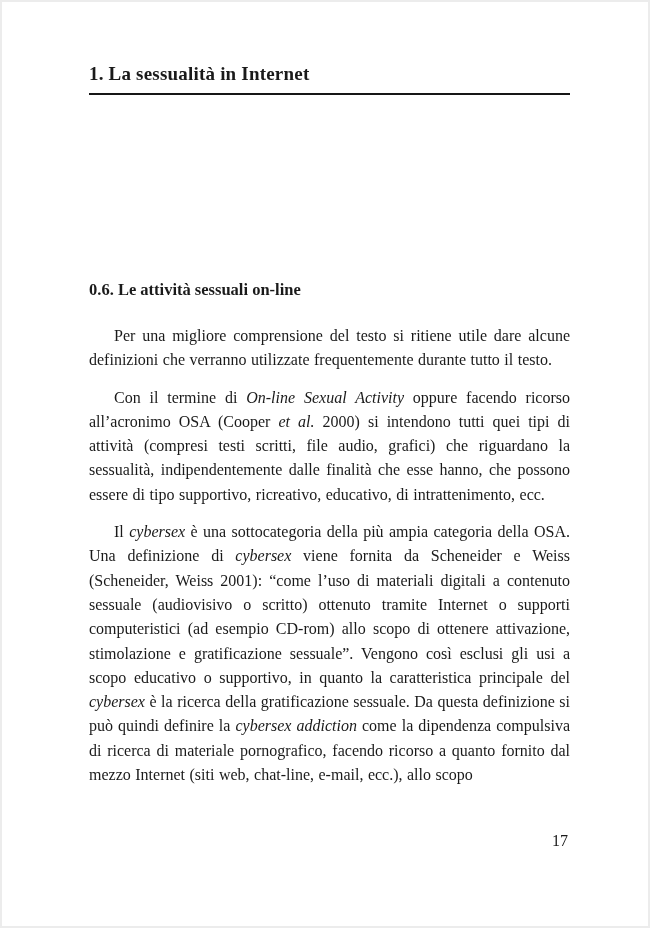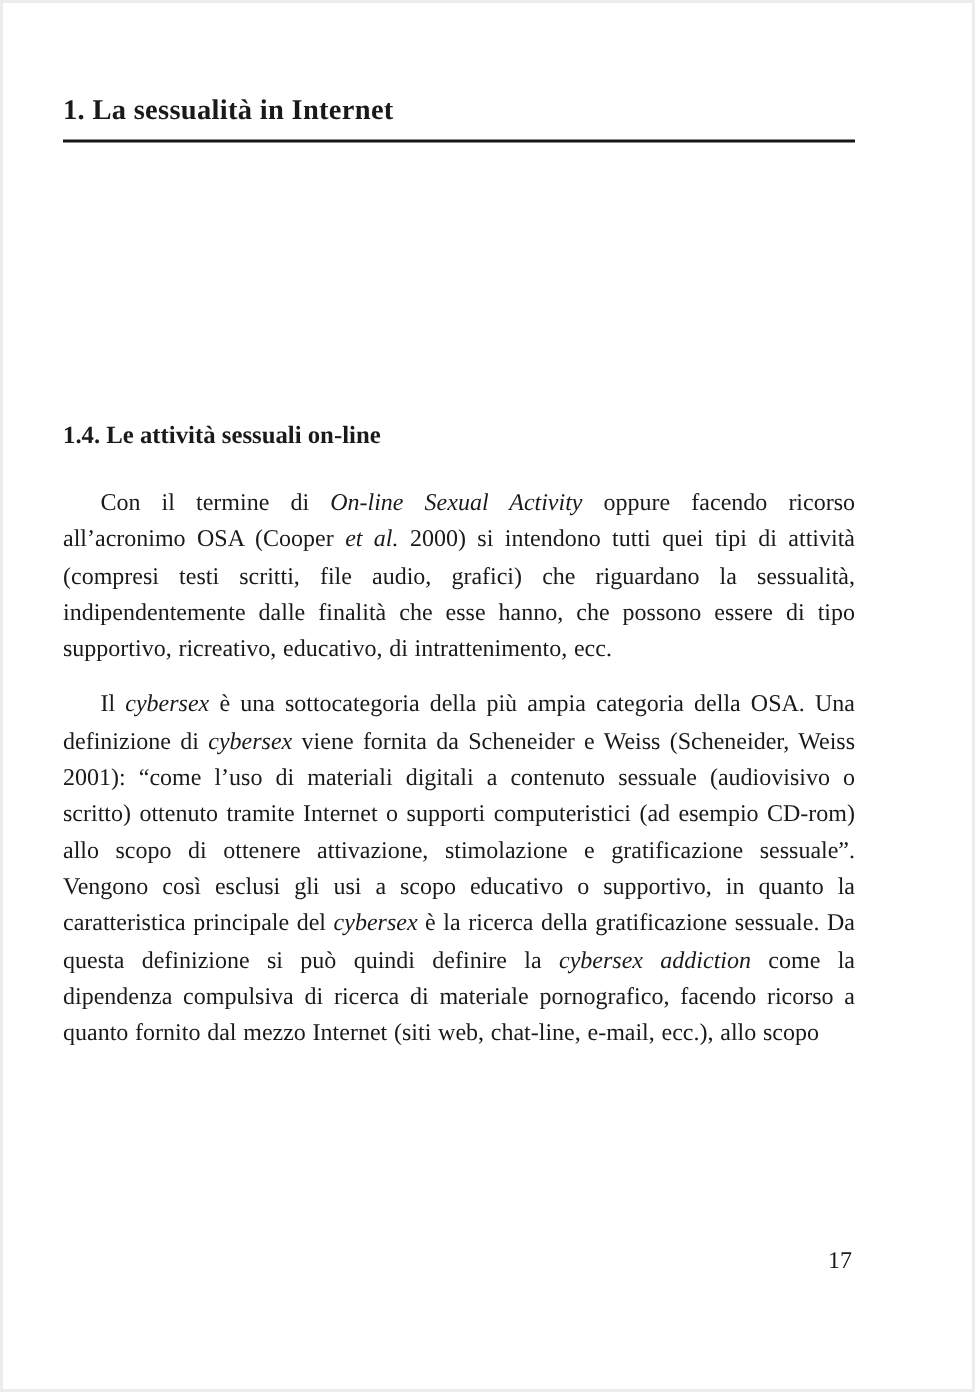--- a/index.html
+++ b/index.html
@@ -12,21 +12,21 @@
     width: 650px;
     height: 928px;
     box-sizing: border-box;
     background: #ffffff;
     border: 2px solid #ececec;
     font-family: "Liberation Serif", "DejaVu Serif", serif;
     color: #1a1a1a;
     overflow: hidden;
   }
   .content {
-    padding: 60px 78px 0 40px;
+    padding: 60px 78px 0 87px;
   }
   h1.chapter-title {
     margin: 0;
     font-size: 19px;
     font-weight: bold;
     line-height: 24px;
     letter-spacing: 0.2px;
   }
   .title-rule {
     border: none;
@@ -64,24 +64,25 @@
 </head>
 <body>
 
 <div class="page">
   <div class="content">
 
     <h1 class="chapter-title">1. La sessualità in Internet</h1>
 
     <hr class="title-rule">
 
-    <h2 class="section-heading">1.4. Le attività sessuali on-line</h2>
+    <h2 class="section-heading">0.6. Le attività sessuali on-line</h2>
 
     <div class="body-text">
 
+      <p><span>Per una migliore comprensione del testo si ritiene utile dare alcune definizioni che verranno utilizzate frequentemente durante tutto il testo.</span></p>
 
       <p><span>Con il termine di </span><span class="it">On-line Sexual Activity</span><span> oppure facendo ricorso all’acronimo OSA (Cooper </span><span class="it">et al.</span><span> 2000) si intendono tutti quei tipi di attività (compresi testi scritti, file audio, grafici) che riguardano la sessualità, indipendentemente dalle finalità che esse hanno, che possono essere di tipo supportivo, ricreativo, educativo, di intrattenimento, ecc.</span></p>
 
       <p><span>Il </span><span class="it">cybersex</span><span> è una sottocategoria della più ampia categoria della OSA. Una definizione di </span><span class="it">cybersex</span><span> viene fornita da Scheneider e Weiss (Scheneider, Weiss 2001): “come l’uso di materiali digitali a contenuto sessuale (audiovisivo o scritto) ottenuto tramite Internet o supporti computeristici (ad esempio CD-rom) allo scopo di ottenere attivazione, stimolazione e gratificazione sessuale”. Vengono così esclusi gli usi a scopo educativo o supportivo, in quanto la caratteristica principale del </span><span class="it">cybersex</span><span> è la ricerca della gratificazione sessuale. Da questa definizione si può quindi definire la </span><span class="it">cybersex addiction</span><span> come la dipendenza compulsiva di ricerca di materiale pornografico, facendo ricorso a quanto fornito dal mezzo Internet (siti web, chat-line, e-mail, ecc.), allo scopo</span></p>
 
     </div>
   </div>
 
   <div class="page-number">17</div>
 </div>

